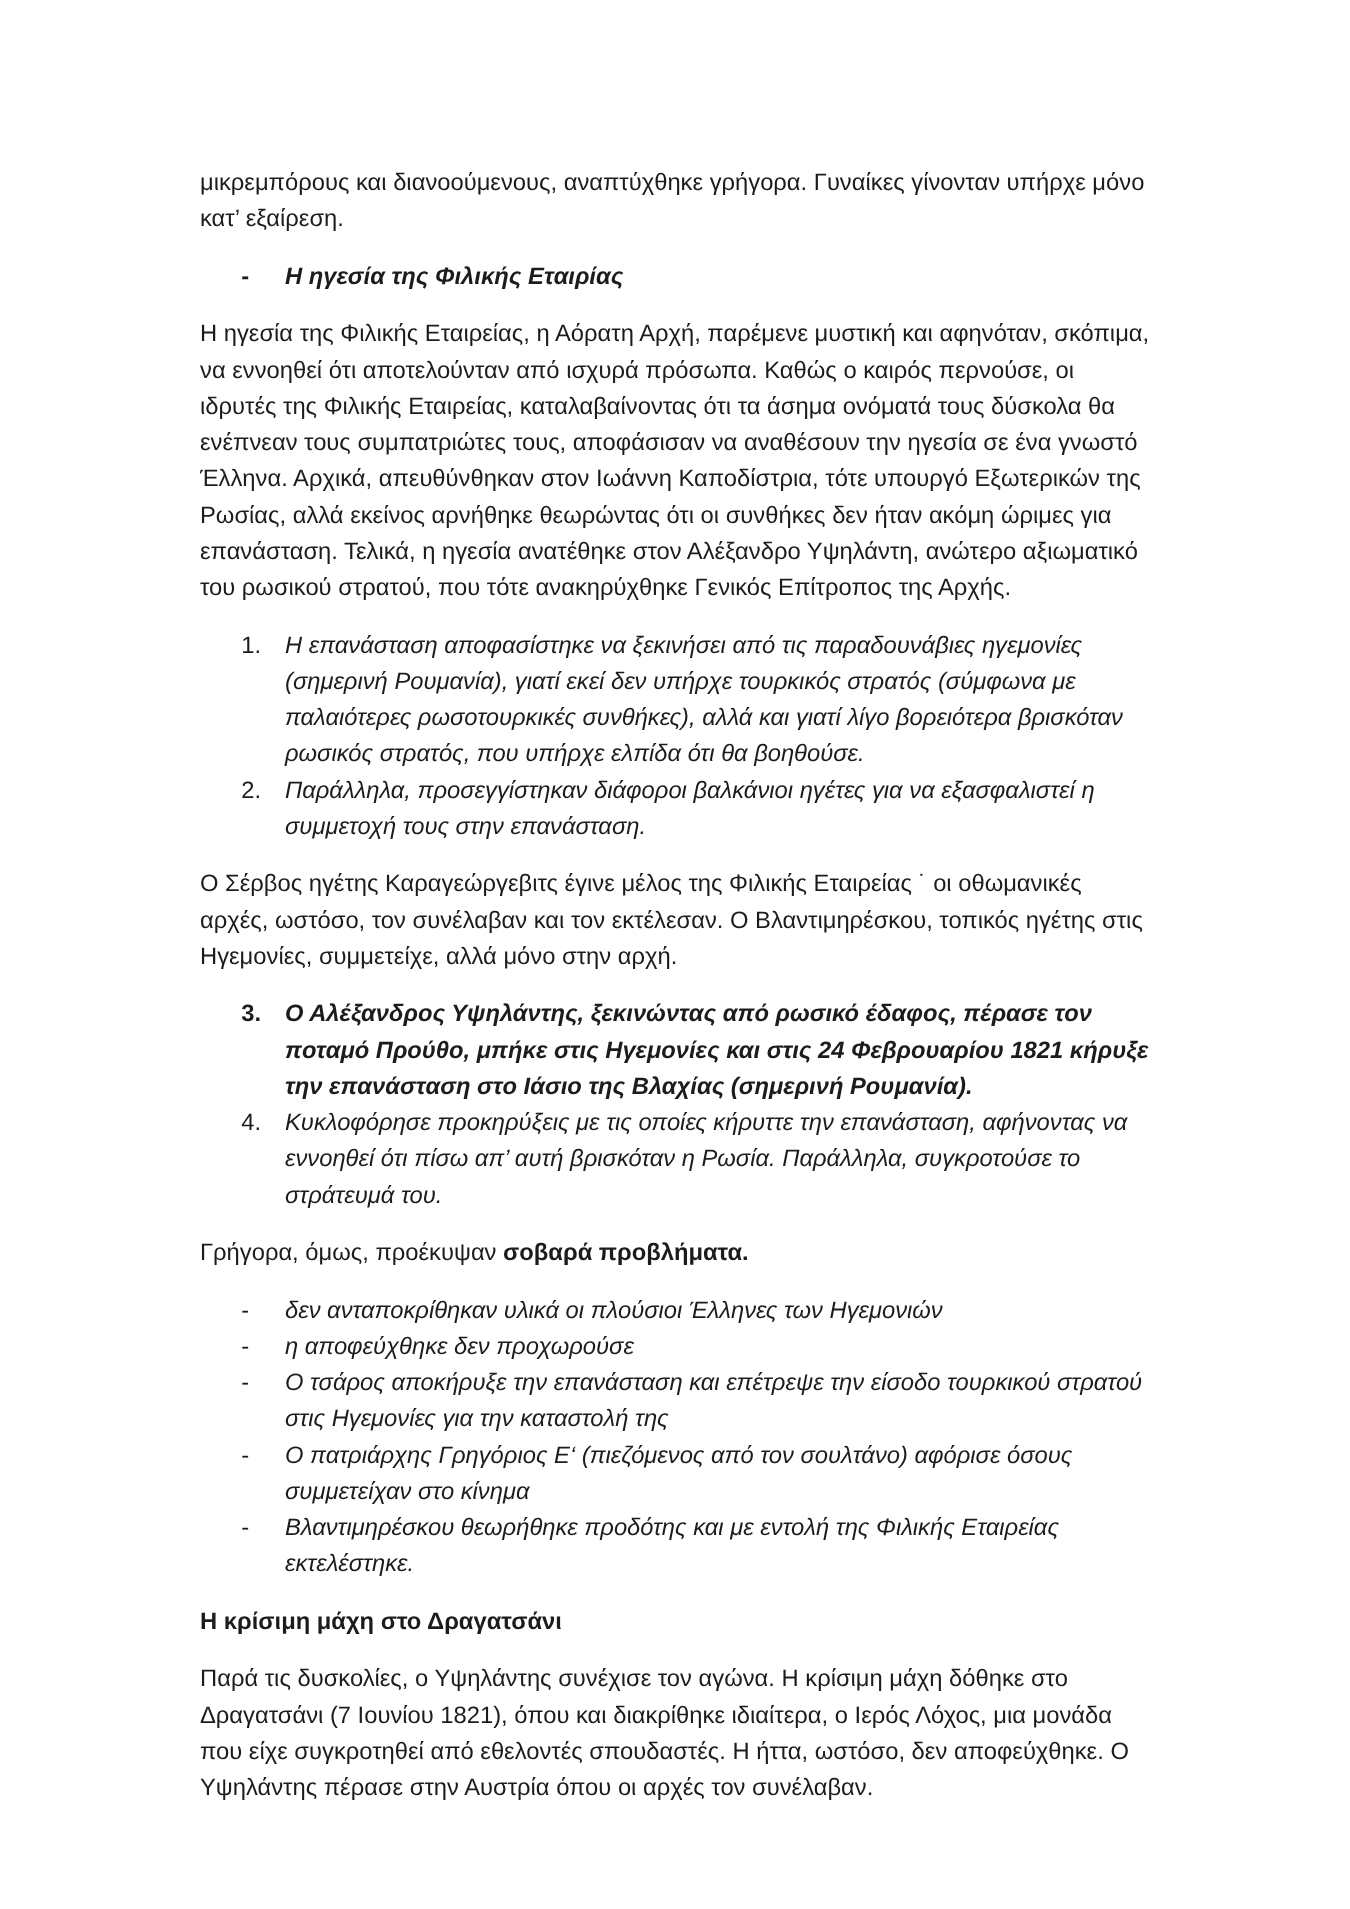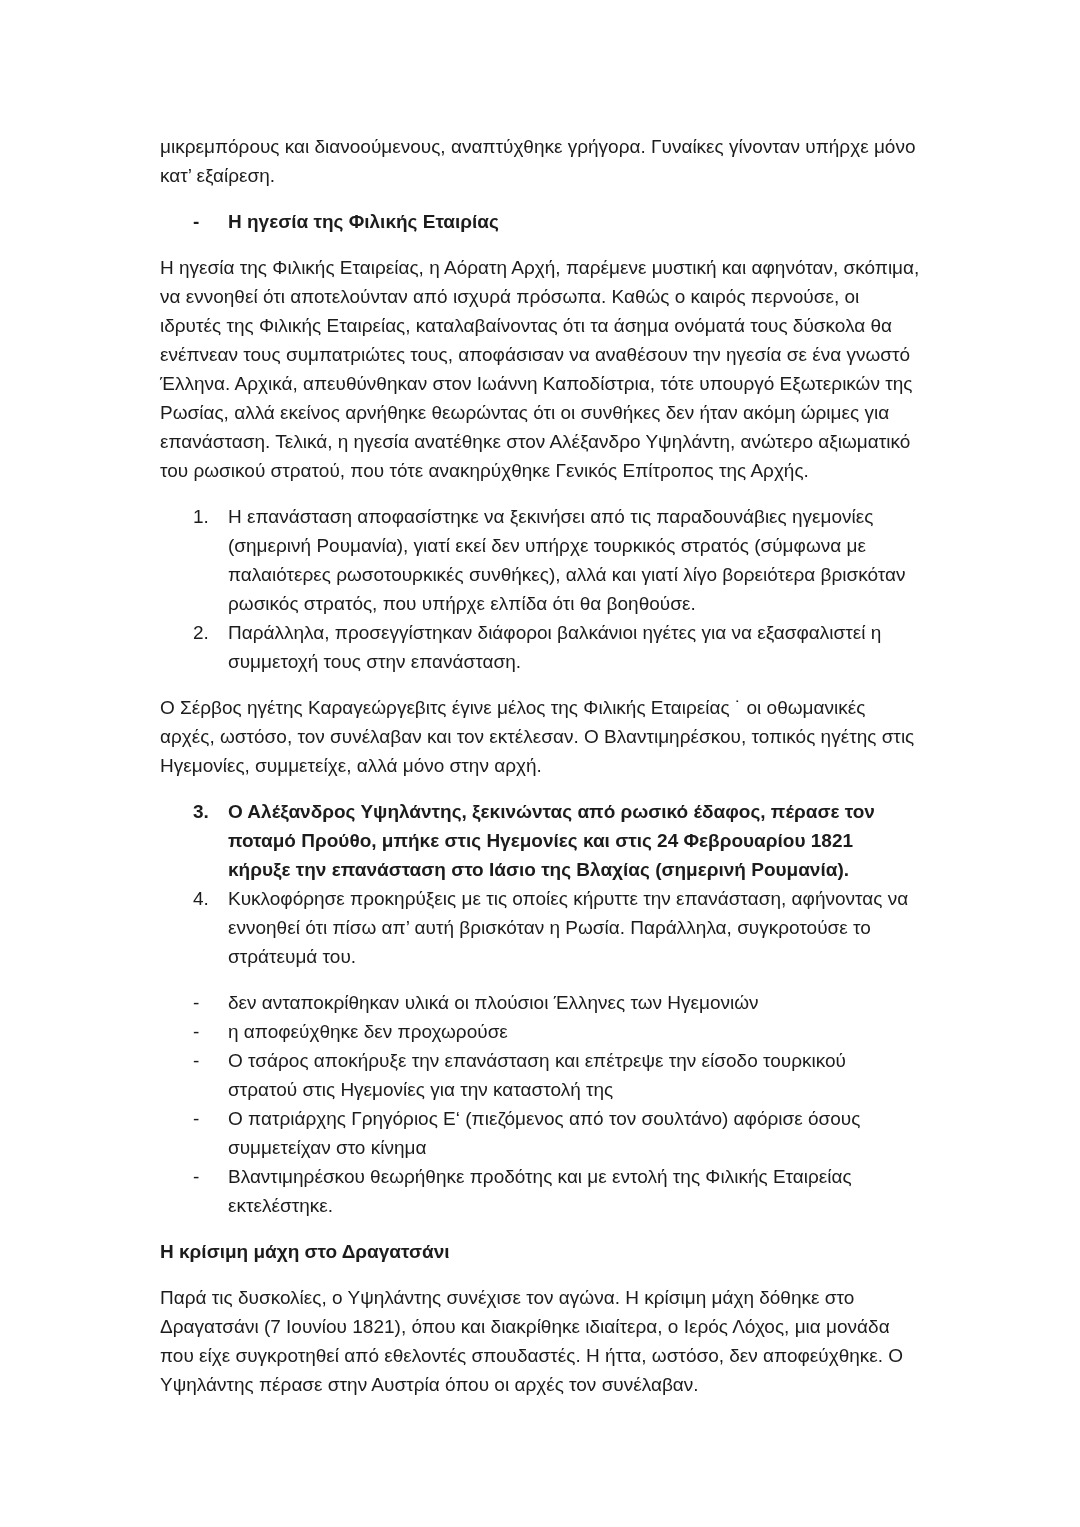--- a/index.html
+++ b/index.html
@@ -32,20 +32,21 @@
     display: flex;
     align-items: flex-start;
     margin: 0;
   }
   .list-item .marker {
     flex: 0 0 35px;
     margin-left: 33px;
   }
   .list-item .li-text {
     flex: 1 1 auto;
+    font-style: italic;
   }
   .bold {
     font-weight: bold;
   }
 </style>
 </head>
 <body>
 
 <div class="page">
 
@@ -78,20 +79,23 @@
     <div class="list-item">
       <span class="marker bold">3.</span>
       <span class="li-text bold">Ο Αλέξανδρος Υψηλάντης, ξεκινώντας από ρωσικό έδαφος, πέρασε τον ποταμό Προύθο, μπήκε στις Ηγεμονίες και στις 24 Φεβρουαρίου 1821 κήρυξε την επανάσταση στο Ιάσιο της Βλαχίας (σημερινή Ρουμανία).</span>
     </div>
     <div class="list-item">
       <span class="marker">4.</span>
       <span class="li-text">Κυκλοφόρησε προκηρύξεις με τις οποίες κήρυττε την επανάσταση, αφήνοντας να εννοηθεί ότι πίσω απ’ αυτή βρισκόταν η Ρωσία. Παράλληλα, συγκροτούσε το στράτευμά του.</span>
     </div>
   </div>
 
+  <p class="para">
+    <span>Γρήγορα, όμως, προέκυψαν </span><span class="bold">σοβαρά προβλήματα.</span>
+  </p>
 
   <div class="list">
     <div class="list-item">
       <span class="marker">-</span>
       <span class="li-text">δεν ανταποκρίθηκαν υλικά οι πλούσιοι Έλληνες των Ηγεμονιών</span>
     </div>
     <div class="list-item">
       <span class="marker">-</span>
       <span class="li-text">η αποφεύχθηκε δεν προχωρούσε</span>
     </div>

